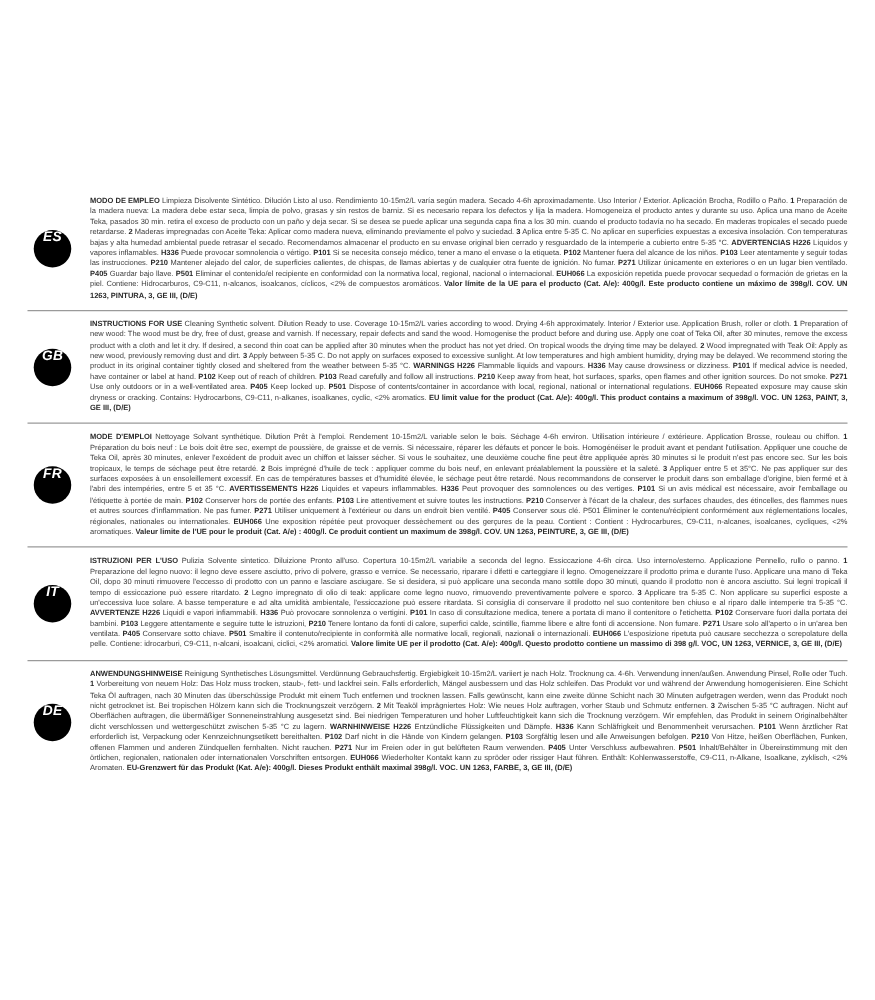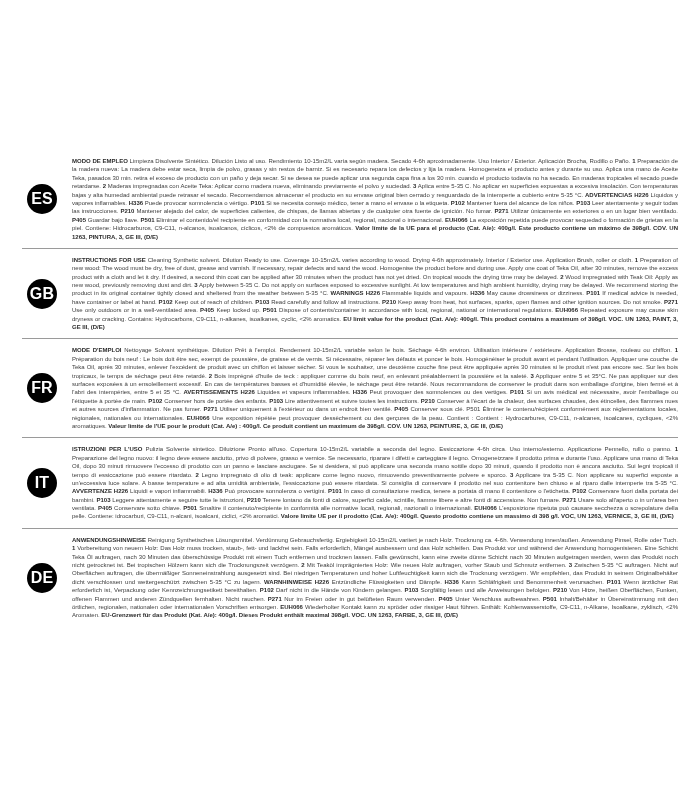--- a/index.html
+++ b/index.html
@@ -26,27 +26,28 @@
     align-items: center;
     padding: 5px 0;
   }
   .badge {
     width: 30px;
     height: 30px;
     border-radius: 50%;
     background: var(--badge-bg, #000);
     color: var(--badge-fg, #fff);
     display: flex;
-    align-items: center;
+    align-items: flex-start;
     justify-content: center;
     font-weight: 700;
-    font-size: 16px;
+    font-size: 11px;
     letter-spacing: 0.2px;
     margin: 0 15px 0 5px;
     flex-shrink: 0;
+    font-style: italic;
   }
   .para {
     flex: 1;
     font-size: 6px;
     line-height: 1.4;
     text-align: justify;
     color: var(--text-color, #3d3d3d);
   }
   .para .bold {
     font-weight: 700;

